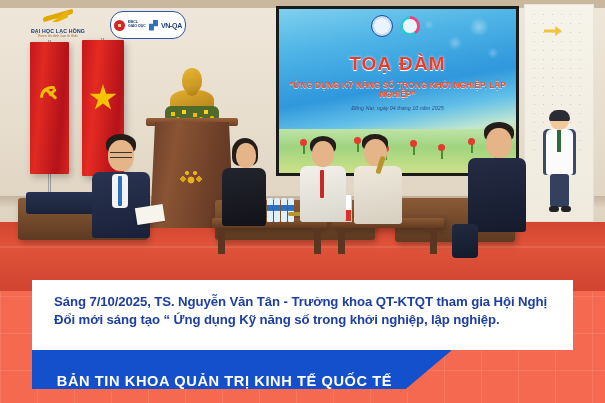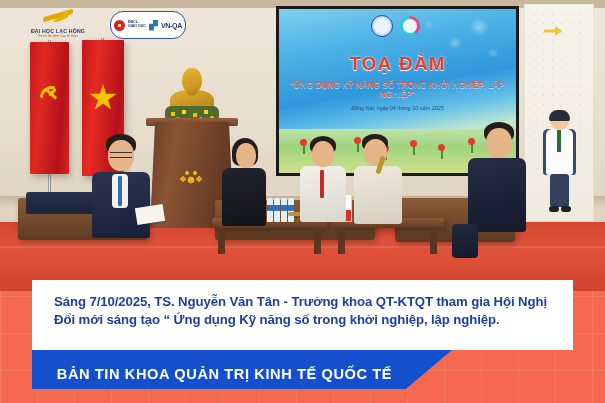--- a/index.html
+++ b/index.html
@@ -123,21 +123,21 @@
   .sc-logos{position:absolute;left:92px;top:6px;width:62px;height:22px;display:flex;gap:7px;align-items:center;}
   .sc-logo1{width:20px;height:20px;border-radius:50%;border:1.6px solid #1b4fa0;
     background:radial-gradient(circle at 50% 50%,#eaf4ff 0 55%,#c7ddf5 56% 100%);}
   .sc-logo2{width:20px;height:20px;border-radius:50%;
     background:conic-gradient(#e8467c 0 40%,#30c6d8 40% 100%);position:relative;}
   .sc-logo2:after{content:"";position:absolute;inset:3.4px;border-radius:50%;background:#e9f4fb;}
   .sc-title{position:absolute;left:0;top:44px;width:100%;text-align:center;
     font-size:19px;font-weight:bold;color:#ef3c2a;letter-spacing:1.2px;
     text-shadow:0 1px 0 #fff,0 0 3px rgba(255,255,255,.7);}
   .sc-sub{position:absolute;left:0;top:72px;width:100%;text-align:center;
-    font-size:8.2px;font-weight:normal;color:#f1502f;letter-spacing:.1px;
+    font-size:8.2px;font-weight:bold;color:#f1502f;letter-spacing:.1px;
     text-shadow:0 1px 0 rgba(255,255,255,.6);}
   .sc-date{position:absolute;left:0;top:96px;width:100%;text-align:center;
     font-size:5.4px;color:#2b4d86;font-style:italic;}
   .sc-field{position:absolute;left:0;bottom:0;width:100%;height:44px;
     background:linear-gradient(180deg,#bfe3a8 0%,#9fd47f 40%,#cfe08a 100%);}
   .sc-field .dot{position:absolute;width:7px;height:7px;border-radius:50%;background:#e33b2e;}
   .sc-stem{position:absolute;width:1.5px;height:9px;background:#4e8c33;}
 
   
   .poster-right{position:absolute;left:524px;top:4px;width:70px;height:218px;
@@ -197,21 +197,21 @@
   .card-text{
     position:absolute;left:22px;top:13px;width:500px;
     color:#1d3fa0;font-weight:bold;font-size:13.2px;line-height:1.38;
     letter-spacing:-.1px;
   }
   .ribbon{
     position:absolute;left:32px;top:350px;width:420px;height:39px;background:#1450cc;
     clip-path:polygon(0 0,100% 0,89% 100%,0 100%);
   }
   .ribbon-text{
-    position:absolute;left:0;top:4px;width:385px;height:39px;
+    position:absolute;left:0;top:11px;width:385px;height:39px;
     display:flex;align-items:center;justify-content:center;
     color:#ffffff;font-weight:bold;font-size:14.6px;letter-spacing:.6px;
   }
 </style>
 </head>
 <body>
 
 <div class="poster">
   <div class="bg-grid"></div>
 

